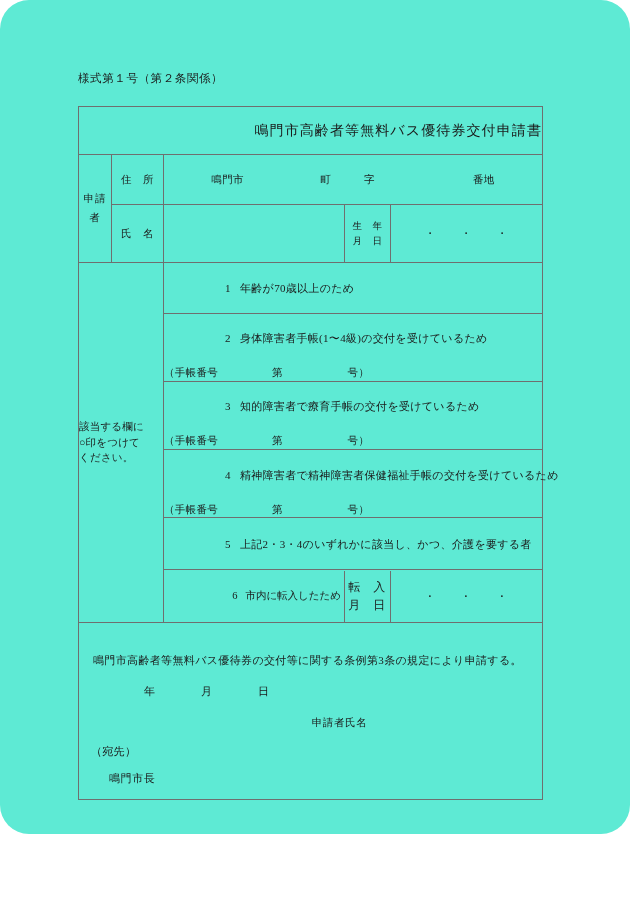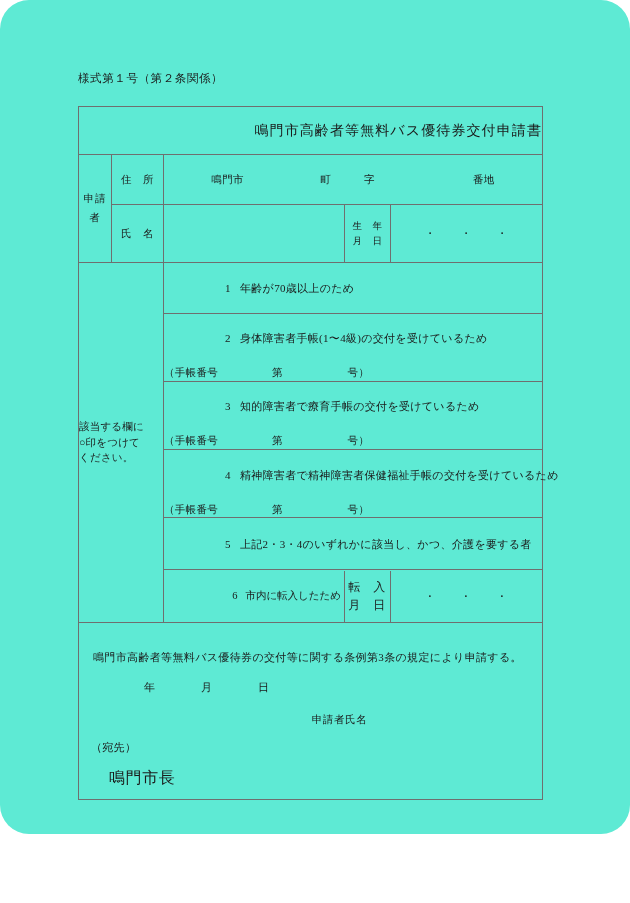--- a/index.html
+++ b/index.html
@@ -215,21 +215,21 @@
   }
   .decl-addressee-label {
     margin-top: 12px;
     padding-left: 12px;
     font-size: 11px;
     letter-spacing: 0.3px;
   }
   .decl-addressee {
     margin-top: 10px;
     padding-left: 30px;
-    font-size: 16px;
+    font-size: 11px;
     letter-spacing: 0.6px;
   }
 </style>
 </head>
 <body>
 
 <div class="page">
 
   <div class="form-no">様式第１号（第２条関係）</div>
 

